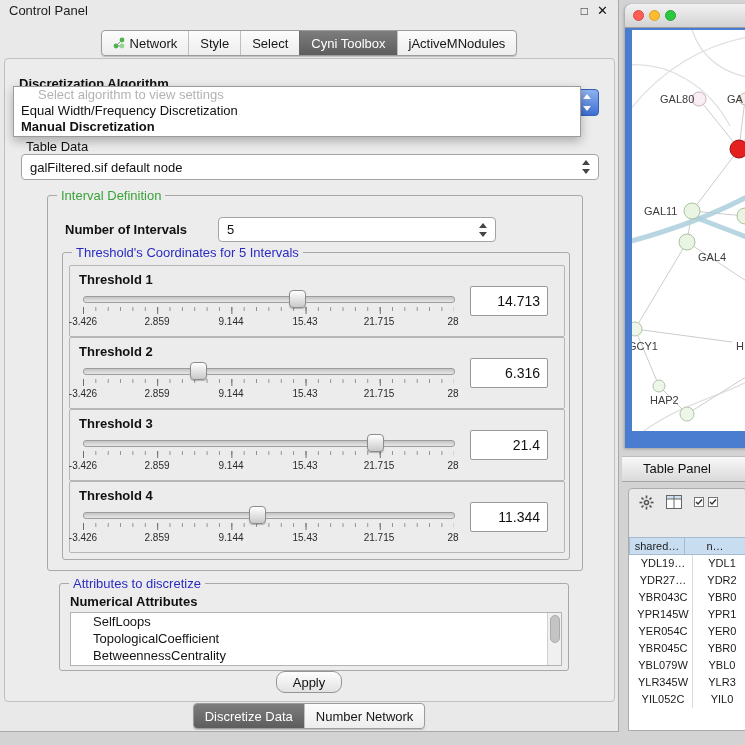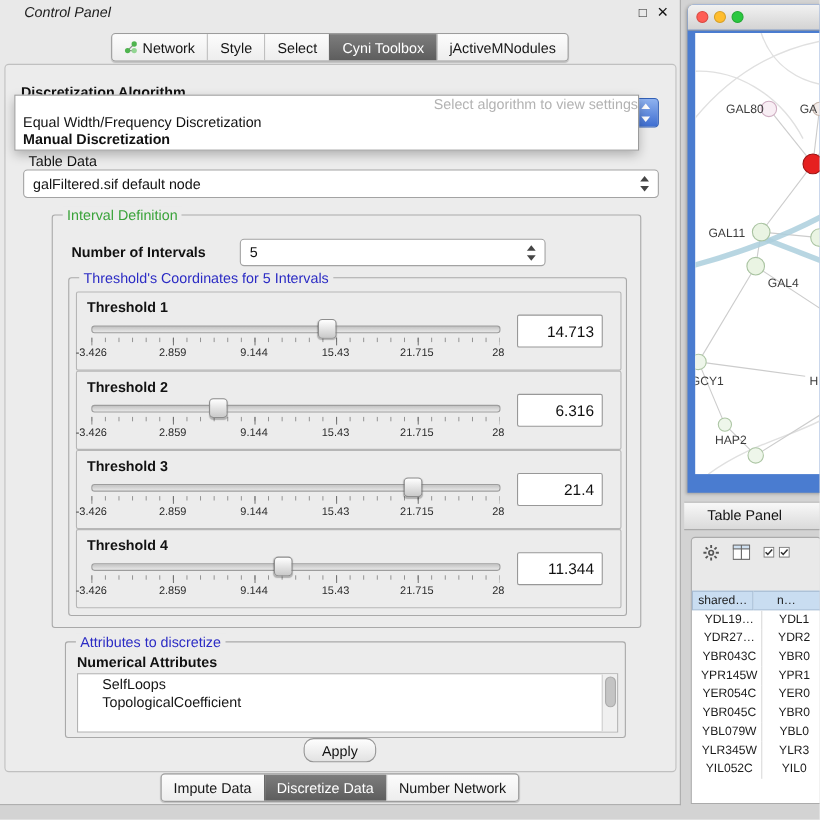--- a/index.html
+++ b/index.html
@@ -1,22 +1,22 @@
 <!DOCTYPE html>
 <html><head>
 <meta charset="utf-8">
 <style>
   html,body{margin:0;padding:0;}
   body{width:745px;height:745px;position:relative;overflow:hidden;background:#d3d3d3;
        font-family:"Liberation Sans","DejaVu Sans",sans-serif;}
   
   #cw{position:absolute;left:0;top:0;width:618px;height:731px;background:#e9e9e9;
       border-right:1px solid #a9a9a9;border-bottom:1px solid #a9a9a9;}
-  #cw-title{position:absolute;left:17px;top:0;right:0;height:22px;font-size:13px;color:#1c1c1c;
-            line-height:22px;padding-left:5px;font-style:italic;}
+  #cw-title{position:absolute;left:4px;top:0;right:0;height:22px;font-size:13px;color:#1c1c1c;
+            line-height:22px;padding-left:5px;}
   #float-ic{position:absolute;right:30px;top:0;font-size:12px;color:#222;line-height:22px;}
   #close-ic{position:absolute;right:10px;top:0;font-size:13px;font-weight:bold;color:#111;line-height:22px;}
   .tabbar{position:absolute;left:0;width:618px;display:flex;justify-content:center;}
   #top-tabbar{top:30px;}
   #bottom-tabbar{top:703px;}
   .tabs{display:flex;height:24px;border:1px solid #9c9c9c;border-radius:4px;overflow:hidden;
         background:linear-gradient(#fcfcfc,#ededed);box-shadow:0 1px 1px rgba(0,0,0,.18);}
   .tab{display:flex;align-items:center;gap:5px;padding:0 11px;font-size:13px;color:#161616;
        border-left:1px solid #bfbfbf;white-space:nowrap;}
   .tab:first-child{border-left:none;}
@@ -27,21 +27,21 @@
   .blabel{font-size:13px;font-weight:bold;color:#111;}
   #algo-label{position:absolute;left:14px;top:17px;}
   #algo-stepper{position:absolute;left:570px;top:30px;width:22px;height:25px;z-index:5;
                 background:linear-gradient(#8fb2ef,#3e6ed1);border:1px solid #3260b6;border-radius:4px;}
   #algo-stepper i{position:absolute;left:50%;margin-left:-4px;width:0;height:0;display:block;
                   border-left:4px solid transparent;border-right:4px solid transparent;}
   #algo-stepper .wup{top:4px;border-bottom:5px solid #fff;}
   #algo-stepper .wdn{bottom:4px;border-top:5px solid #fff;}
   #algo-popup{position:absolute;left:8px;top:27px;width:566px;height:49px;background:#fff;
               border:1px solid #9b9b9b;box-shadow:0 4px 10px rgba(0,0,0,.28);z-index:30;}
-  .p-ph{height:16px;line-height:16px;text-align:right;color:#b3b3b3;font-size:13px;padding-left:24px;}
+  .p-ph{height:16px;line-height:16px;text-align:left;color:#b3b3b3;font-size:13px;padding-left:24px;}
   .p-row{height:16px;line-height:16px;padding-left:7px;font-size:13px;color:#111;}
   .p-row.bold{font-weight:bold;}
   #td-label{position:absolute;left:21px;top:80px;font-size:13px;color:#111;}
   .combo{position:absolute;background:#fff;border:1px solid #a3a3a3;border-radius:4px;}
   .combo .cval{position:absolute;left:8px;top:0;bottom:0;font-size:13px;color:#111;
                display:flex;align-items:center;white-space:nowrap;}
   .stepper{position:absolute;right:7px;top:50%;width:9px;height:14px;transform:translateY(-50%);}
   .stepper i{position:absolute;left:0;width:0;height:0;display:block;
              border-left:4.5px solid transparent;border-right:4.5px solid transparent;}
   .stepper .up{top:0;border-bottom:5px solid #454545;}
@@ -273,31 +273,29 @@
 
     <div id="ag" class="group">
       <span class="legend blue">Attributes to discretize</span>
       <div id="na-label" class="blabel">Numerical Attributes</div>
       <div id="attr-list">
         <div id="attr-sb">
           <div id="attr-sb-thumb"></div>
         </div>
       <div class="list-item">SelfLoops</div>
           <div class="list-item">TopologicalCoefficient</div>
+          <div class="list-item">BetweennessCentrality</div>
         </div>
     </div>
 
     <button id="apply">Apply</button>
   </div>
 
   <div class="tabbar" id="bottom-tabbar">
     <div class="tabs">
-      <div class="tab">
-        <span>Impute Data</span>
-      </div>
       <div class="tab selected">
         <span>Discretize Data</span>
       </div>
       <div class="tab">
         <span>Number Network</span>
       </div>
     </div>
   </div>
 </div>
 

